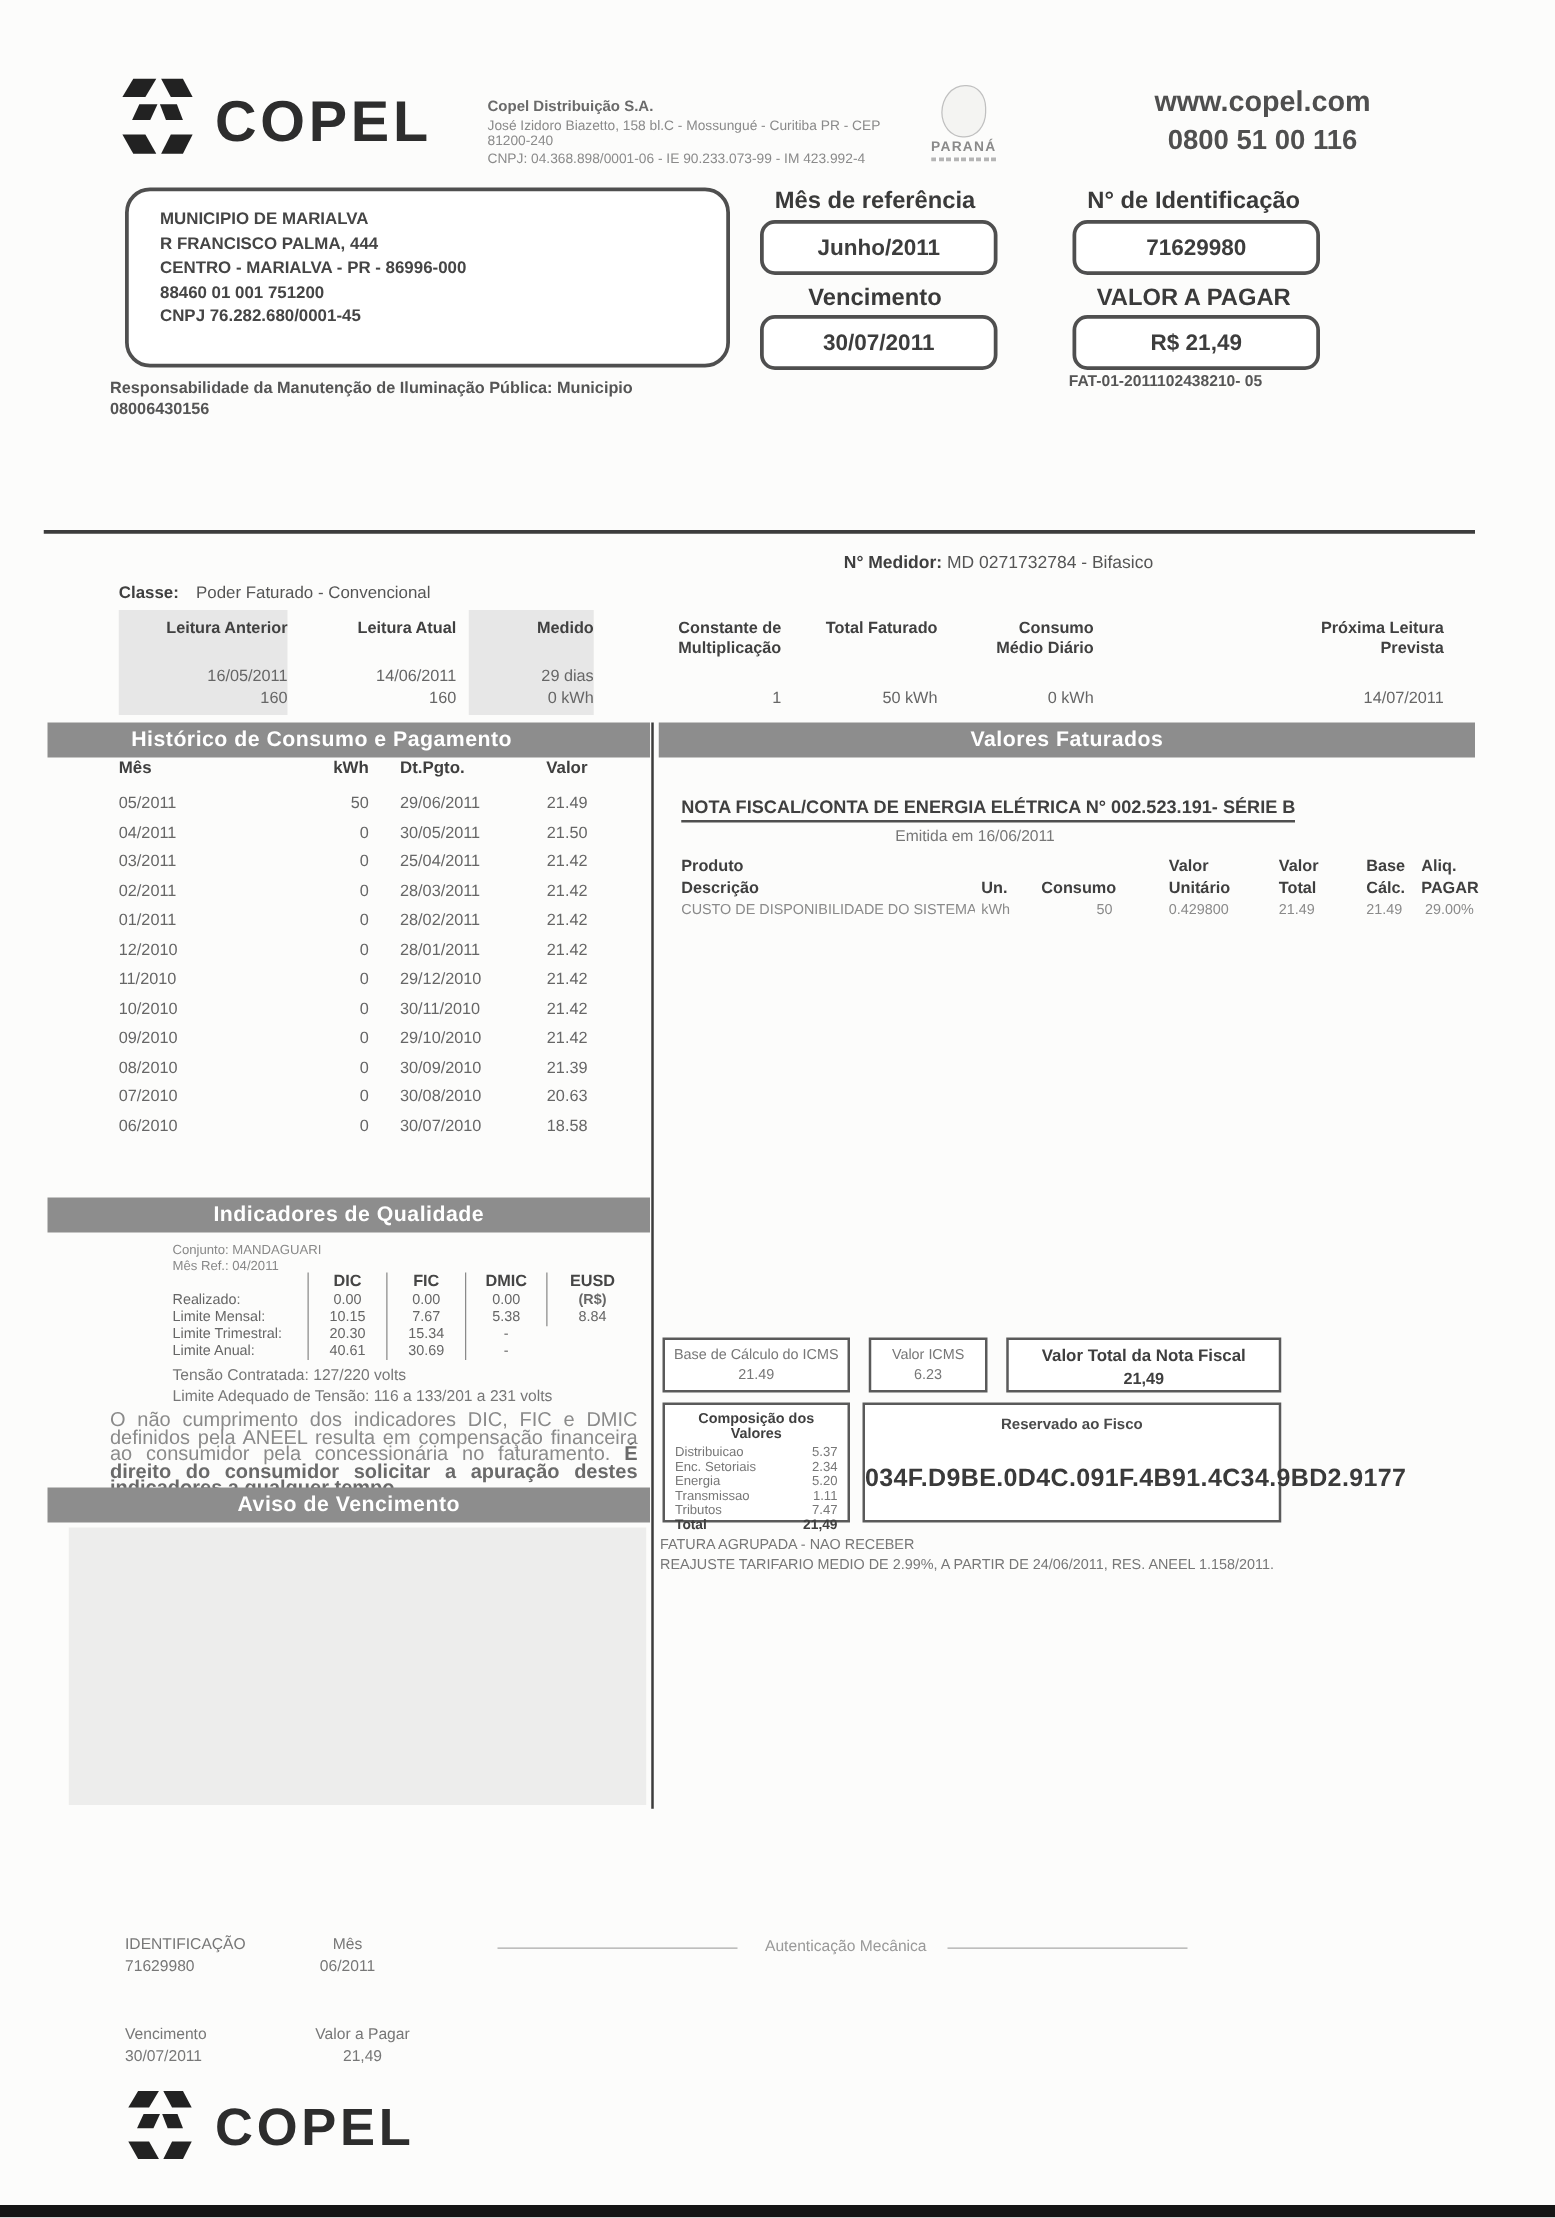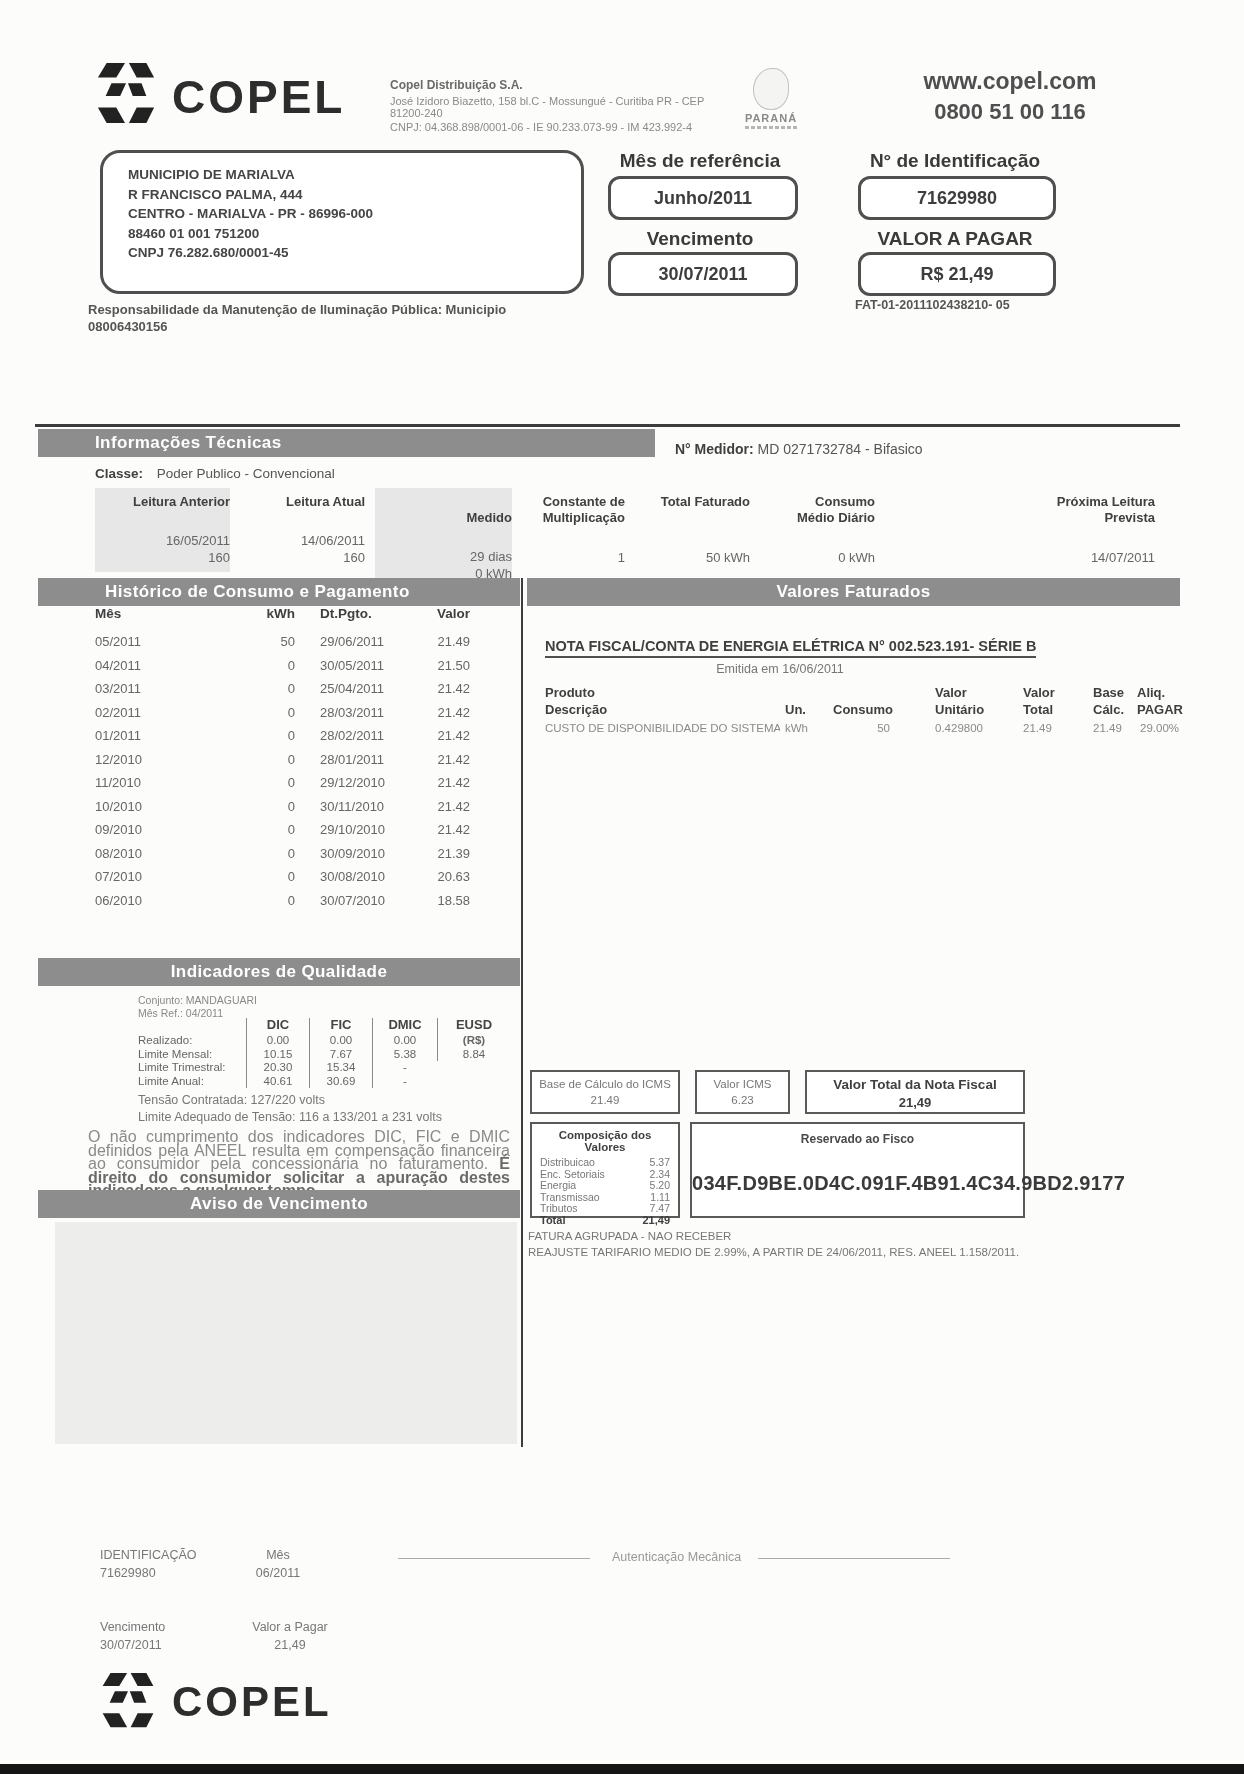--- a/index.html
+++ b/index.html
@@ -79,41 +79,38 @@
   <div class="sumlbl" style="left:600px;top:228px;width:200px;">Vencimento</div>
   <div class="rbox" style="left:608px;top:252px;width:184px;height:38px;">30/07/2011</div>
   <div class="sumlbl" style="left:850px;top:228px;width:210px;">VALOR A PAGAR</div>
   <div class="rbox" style="left:858px;top:252px;width:192px;height:38px;">R$ 21,49</div>
   <div class="abs b" style="left:855px;top:298px;font-size:12.5px;color:#555;">FAT-01-2011102438210- 05</div>
 
   <div class="abs b" style="left:88px;top:302px;width:480px;font-size:13px;color:#555;">Responsabilidade  da  Manutenção  de  Iluminação  Pública:  Municipio</div>
   <div class="abs b" style="left:88px;top:319px;font-size:13px;color:#555;">08006430156</div>
 
   <div class="thin" style="left:35px;top:424px;width:1145px;height:3px;"></div>
-  <div class="bar" style="left:38px;top:429px;width:617px;padding-left:57px;box-sizing:border-box;">
-    <span>Informações Técnicas</span>
-  </div>
   <div class="abs" style="left:675px;top:441px;font-size:14px;color:#555;">
     <span class="b" style="color:#3f3f3f;">N° Medidor:</span>
     <span>MD  0271732784 - Bifasico</span>
   </div>
   <div class="abs" style="left:95px;top:466px;font-size:13.5px;color:#555;">
     <span class="b" style="color:#3f3f3f;">Classe:</span>
-    <span style="margin-left:10px;">Poder Publico - Convencional</span>
+    <span style="margin-left:10px;">Poder Faturado - Convencional</span>
   </div>
 
   <div class="techcol lightbg" style="left:95px;top:488px;width:135px;height:78px;padding-top:6px;">
     <div class="hd"><span>Leitura Anterior</span></div>
     <div class="vl" style="margin-top:22px;"><span>16/05/2011</span><br><span>160</span></div>
   </div>
   <div class="techcol" style="left:240px;top:488px;width:125px;padding-top:6px;">
     <div class="hd"><span>Leitura Atual</span></div>
     <div class="vl" style="margin-top:22px;"><span>14/06/2011</span><br><span>160</span></div>
   </div>
-  <div class="techcol lightbg" style="left:375px;top:488px;width:137px;height:78px;padding-top:22px;">
+  <div class="techcol lightbg" style="left:375px;top:488px;width:100px;height:78px;padding-top:6px;">
     <div class="hd"><span>Medido</span></div>
     <div class="vl" style="margin-top:22px;"><span>29 dias</span><br><span>0 kWh</span></div>
   </div>
   <div class="techcol" style="left:500px;top:488px;width:125px;padding-top:6px;">
     <div class="hd"><span>Constante de</span><br><span>Multiplicação</span></div>
     <div class="vl" style="margin-top:23px;"><span>1</span></div>
   </div>
   <div class="techcol" style="left:630px;top:488px;width:120px;padding-top:6px;">
     <div class="hd"><span>Total Faturado</span></div>
     <div class="vl" style="margin-top:39px;"><span>50 kWh</span></div>

